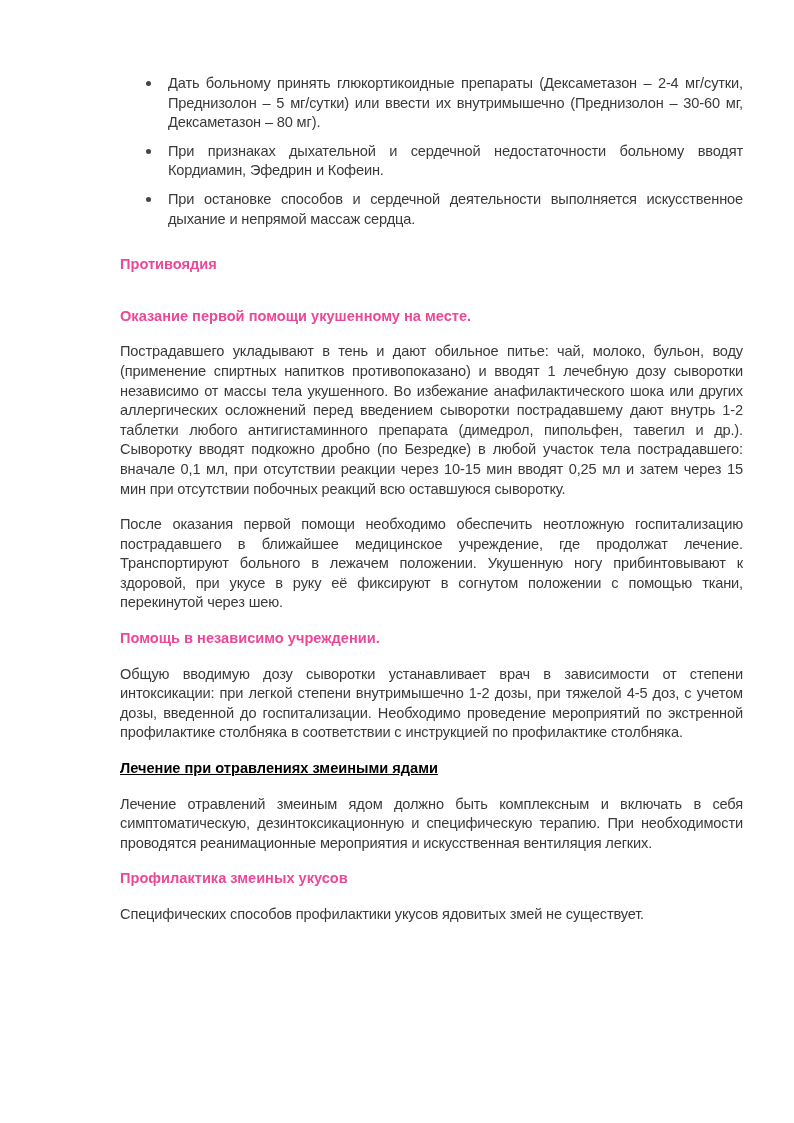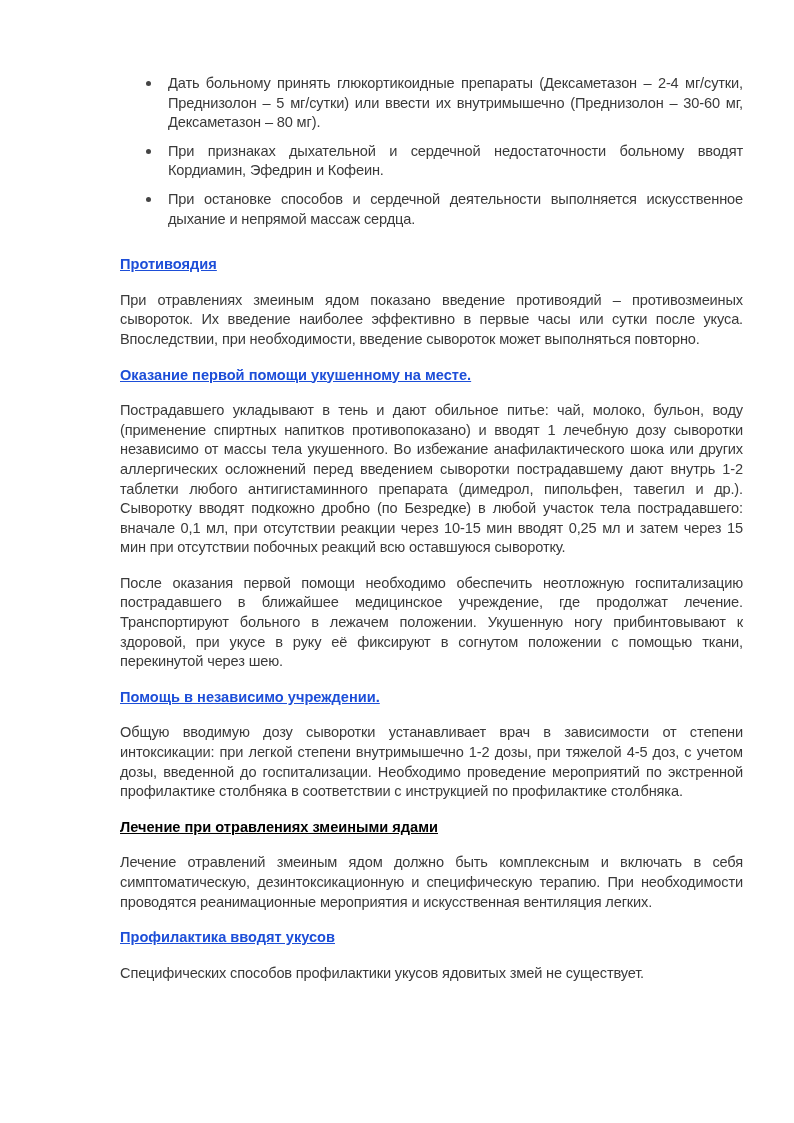--- a/index.html
+++ b/index.html
@@ -43,24 +43,23 @@
       left: 26px;
       top: 7px;
       width: 5px;
       height: 5px;
       border-radius: 50%;
       background: #444;
     }
     .heading {
       font-size: 14.6px;
       font-weight: bold;
-      color: #1d4ed8;
+      color: #ec4899;
       margin: 0;
       line-height: 19.6px;
-      text-decoration: underline;
     }
     .heading.link {
       color: #000000;
       text-decoration: underline;
       cursor: pointer;
     }
     .gap-s { height: 17px; }
     .gap-m { height: 16px; }
   </style>
 </head>
@@ -79,37 +78,36 @@
     </li>
     <li>
       <span class="bullet"></span>
       <span>При остановке способов и сердечной деятельности выполняется искусственное дыхание и непрямой массаж сердца.</span>
     </li>
   </ul>
 
   <div class="gap-s"></div>
   <h3 class="heading">Противоядия</h3>
   <div class="gap-m"></div>
-  <p class="text">При отравлениях змеиным ядом показано введение противоядий – противозмеиных сывороток. Их введение наиболее эффективно в первые часы или сутки после укуса. Впоследствии, при необходимости, введение сывороток может выполняться повторно.</p>
 
   <div class="gap-m"></div>
   <h3 class="heading">Оказание первой помощи укушенному на месте.</h3>
   <div class="gap-m"></div>
   <p class="text">Пострадавшего укладывают в тень и дают обильное питье: чай, молоко, бульон, воду (применение спиртных напитков противопоказано) и вводят 1 лечебную дозу сыворотки независимо от массы тела укушенного. Во избежание анафилактического шока или других аллергических осложнений перед введением сыворотки пострадавшему дают внутрь 1-2 таблетки любого антигистаминного препарата (димедрол, пипольфен, тавегил и др.). Сыворотку вводят подкожно дробно (по Безредке) в любой участок тела пострадавшего: вначале 0,1 мл, при отсутствии реакции через 10-15 мин вводят 0,25 мл и затем через 15 мин при отсутствии побочных реакций всю оставшуюся сыворотку.</p>
   <div class="gap-m"></div>
   <p class="text">После оказания первой помощи необходимо обеспечить неотложную госпитализацию пострадавшего в ближайшее медицинское учреждение, где продолжат лечение. Транспортируют больного в лежачем положении. Укушенную ногу прибинтовывают к здоровой, при укусе в руку её фиксируют в согнутом положении с помощью ткани, перекинутой через шею.</p>
 
   <div class="gap-m"></div>
   <h3 class="heading">Помощь в независимо учреждении.</h3>
   <div class="gap-m"></div>
   <p class="text">Общую вводимую дозу сыворотки устанавливает врач в зависимости от степени интоксикации: при легкой степени внутримышечно 1-2 дозы, при тяжелой 4-5 доз, с учетом дозы, введенной до госпитализации. Необходимо проведение мероприятий по экстренной профилактике столбняка в соответствии с инструкцией по профилактике столбняка.</p>
 
   <div class="gap-m"></div>
   <h3 class="heading link">Лечение при отравлениях змеиными ядами</h3>
   <div class="gap-m"></div>
   <p class="text">Лечение отравлений змеиным ядом должно быть комплексным и включать в себя симптоматическую, дезинтоксикационную и специфическую терапию. При необходимости проводятся реанимационные мероприятия и искусственная вентиляция легких.</p>
 
   <div class="gap-m"></div>
-  <h3 class="heading">Профилактика вводят укусов</h3>
+  <h3 class="heading">Профилактика змеиных укусов</h3>
   <div class="gap-m"></div>
   <p class="text">Специфических способов профилактики укусов ядовитых змей не существует.</p>
 
 </div>
 
 </body></html>

